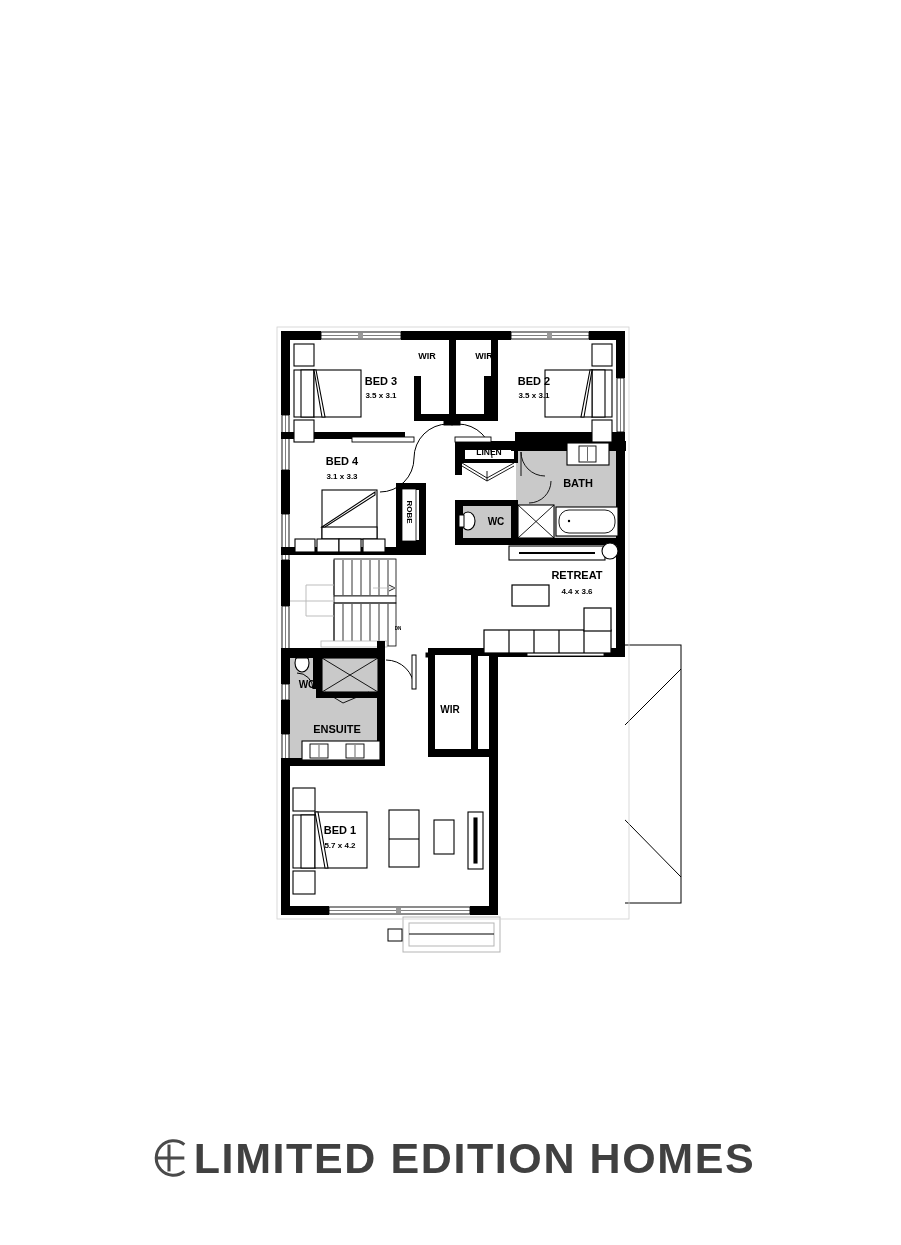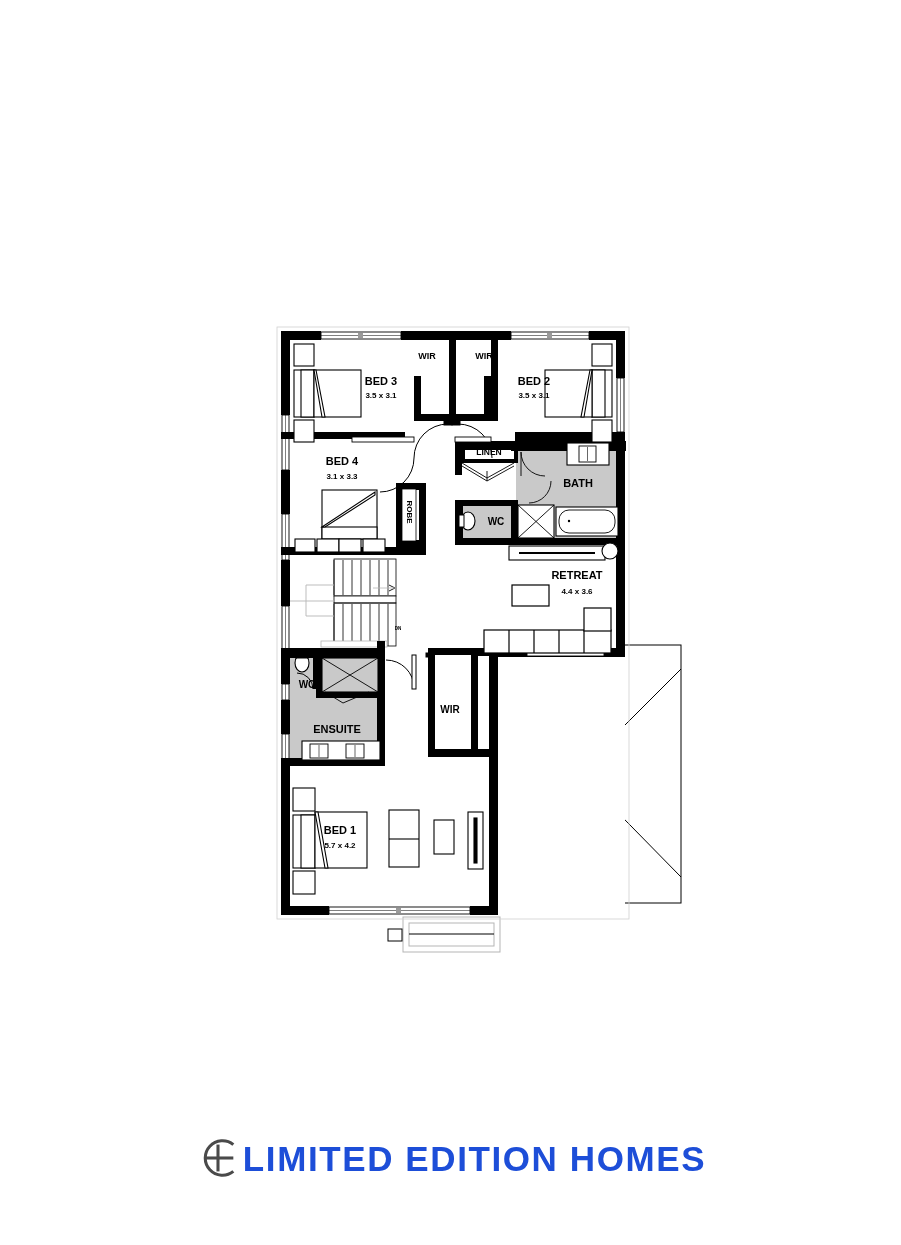--- a/index.html
+++ b/index.html
@@ -36,24 +36,24 @@
     position:absolute;
     left:0;top:1118px;width:901px;height:80px;
     display:flex;align-items:center;justify-content:center;
     gap:0px;
   }
   #brand-mark{
     width:46px;height:46px;flex:0 0 auto;margin-right:2px;
   }
   #brand-text{
     font-family:"Liberation Sans", sans-serif;
-    font-size:35px;
+    font-size:43px;
     font-weight:bold;
     letter-spacing:1.6px;
-    color:#1d4ed8;
+    color:#404040;
     white-space:nowrap;
     line-height:1;
   }
 </style>
 </head>
 <body>
 
 <div id="plan-stage">
 
   <div id="floorplan-wrap">

